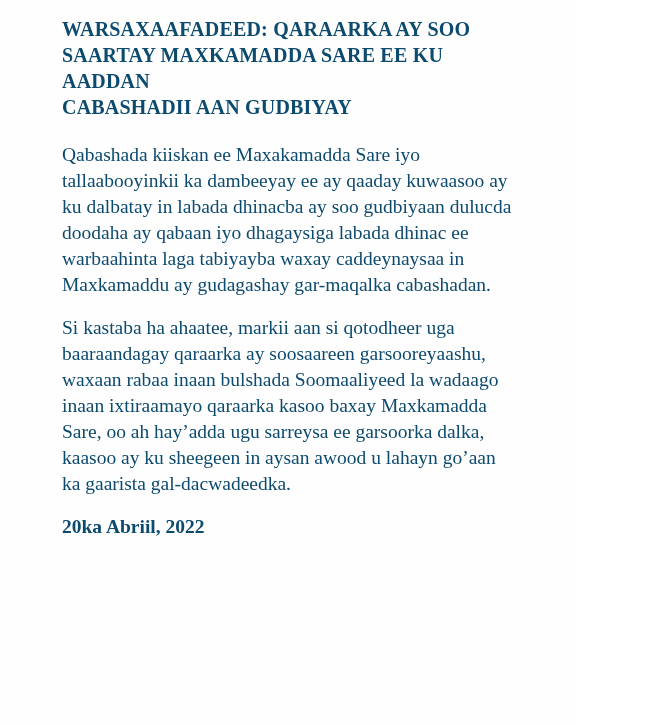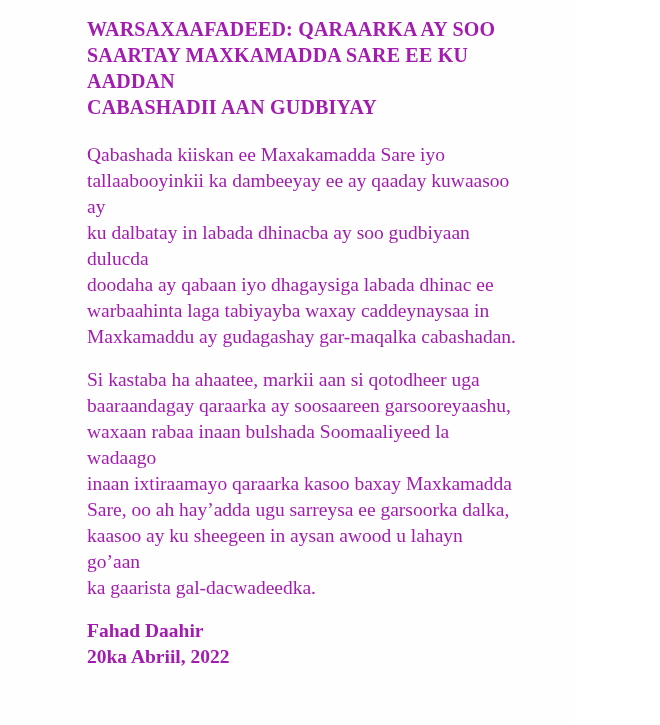--- a/index.html
+++ b/index.html
@@ -6,24 +6,24 @@
     margin: 0;
     padding: 0;
     background: #ffffff;
   }
   .page {
     position: relative;
     width: 575px;
     height: 725px;
     background: #fefefe;
     box-sizing: border-box;
-    padding: 16px 56px 10px 87px;
+    padding: 16px 56px 10px 62px;
     overflow: hidden;
     font-family: "Liberation Serif", "DejaVu Serif", serif;
-    color: #a21caf;
+    color: #0c4a6e;
   }
   .doc-title {
     margin: 0 0 22px 0;
     font-size: 20px;
     font-weight: bold;
     line-height: 26px;
     letter-spacing: 0.2px;
     white-space: pre-line;
   }
   .doc-paragraph {
@@ -62,17 +62,16 @@
 
   <p class="doc-paragraph">Si kastaba ha ahaatee, markii aan si qotodheer uga
 baaraandagay qaraarka ay soosaareen garsooreyaashu,
 waxaan rabaa inaan bulshada Soomaaliyeed la wadaago
 inaan ixtiraamayo qaraarka kasoo baxay Maxkamadda
 Sare, oo ah hay’adda ugu sarreysa ee garsoorka dalka,
 kaasoo ay ku sheegeen in aysan awood u lahayn go’aan
 ka gaarista gal-dacwadeedka.</p>
 
   <div class="signature-block">
-    <div>Fahad Daahir</div>
     <div>20ka Abriil, 2022</div>
   </div>
 
 </div>
 
 </body></html>

